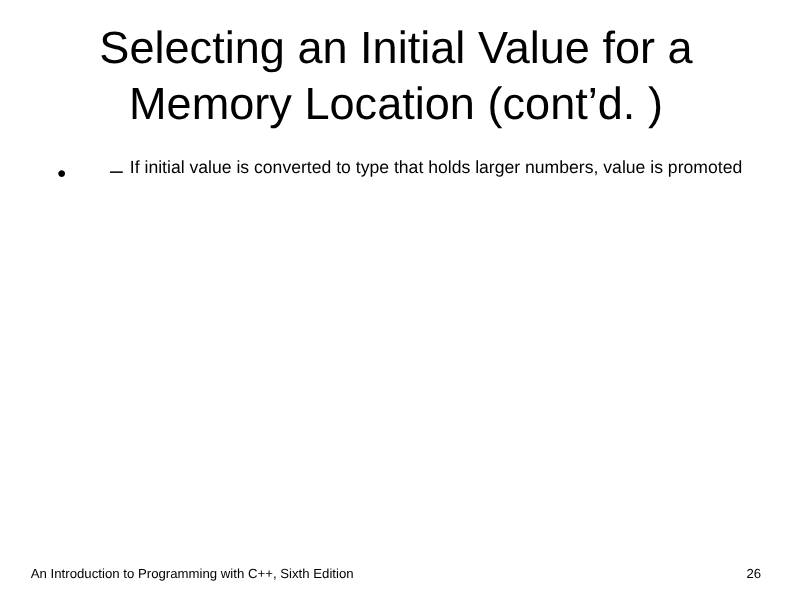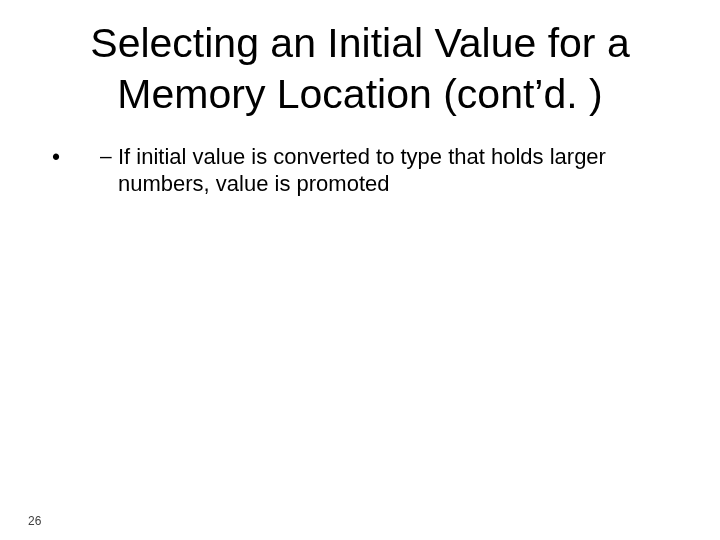--- a/index.html
+++ b/index.html
@@ -3,35 +3,36 @@
 <meta charset="utf-8">
 <style>
   * { margin: 0; padding: 0; box-sizing: border-box; }
   html, body { width: 720px; height: 540px; background: #fff; font-family: Arial, Helvetica, sans-serif; color: #000; }
   .slide { width: 720px; height: 540px; position: relative; padding: 18px 28px 0 28px; }
   .title { font-size: 41px; text-align: center; line-height: 1.25; margin-bottom: 22px; font-weight: normal; }
   .bullets-l1 { list-style: none; padding-left: 24px; }
   .bullets-l1 > li { position: relative; font-size: 23px; line-height: 1.25; margin-bottom: 4px; padding-left: 20px; }
   .bullets-l1 > li::before { content: "•"; position: absolute; left: 0; top: 0; font-size: 23px; }
   .bullets-l2 { list-style: none; padding-left: 28px; margin-top: 6px; margin-bottom: 6px; }
-  .bullets-l2 > li { position: relative; font-size: 22px; line-height: 1.25; margin-bottom: 4px; padding-left: 18px; }
+  .bullets-l2 > li { position: relative; font-size: 16px; line-height: 1.25; margin-bottom: 4px; padding-left: 18px; }
   .bullets-l2 > li::before { content: "–"; position: absolute; left: 0; top: 0; font-size: 21px; }
   .footer { position: absolute; bottom: 12px; left: 28px; right: 28px; display: flex; justify-content: space-between; font-size: 12px; color: #000; }
-  .pagenum { color: #404040; }
+  .pagenum { color: #000000; }
 </style>
 </head>
 <body>
 
 <div class="slide">
   <h1 class="title">Selecting an Initial Value for a Memory Location (cont’d. )</h1>
 
   <ul class="bullets-l1">
     <li>
       <ul class="bullets-l2">
         <li>If initial value is converted to type that holds larger numbers, value is promoted</li>
       </ul>
     </li>
   </ul>
 
   <div class="footer">
+    <span>An Introduction to Programming with C++, Sixth Edition</span>
     <span class="pagenum">26</span>
   </div>
 </div>
 
 </body></html>

